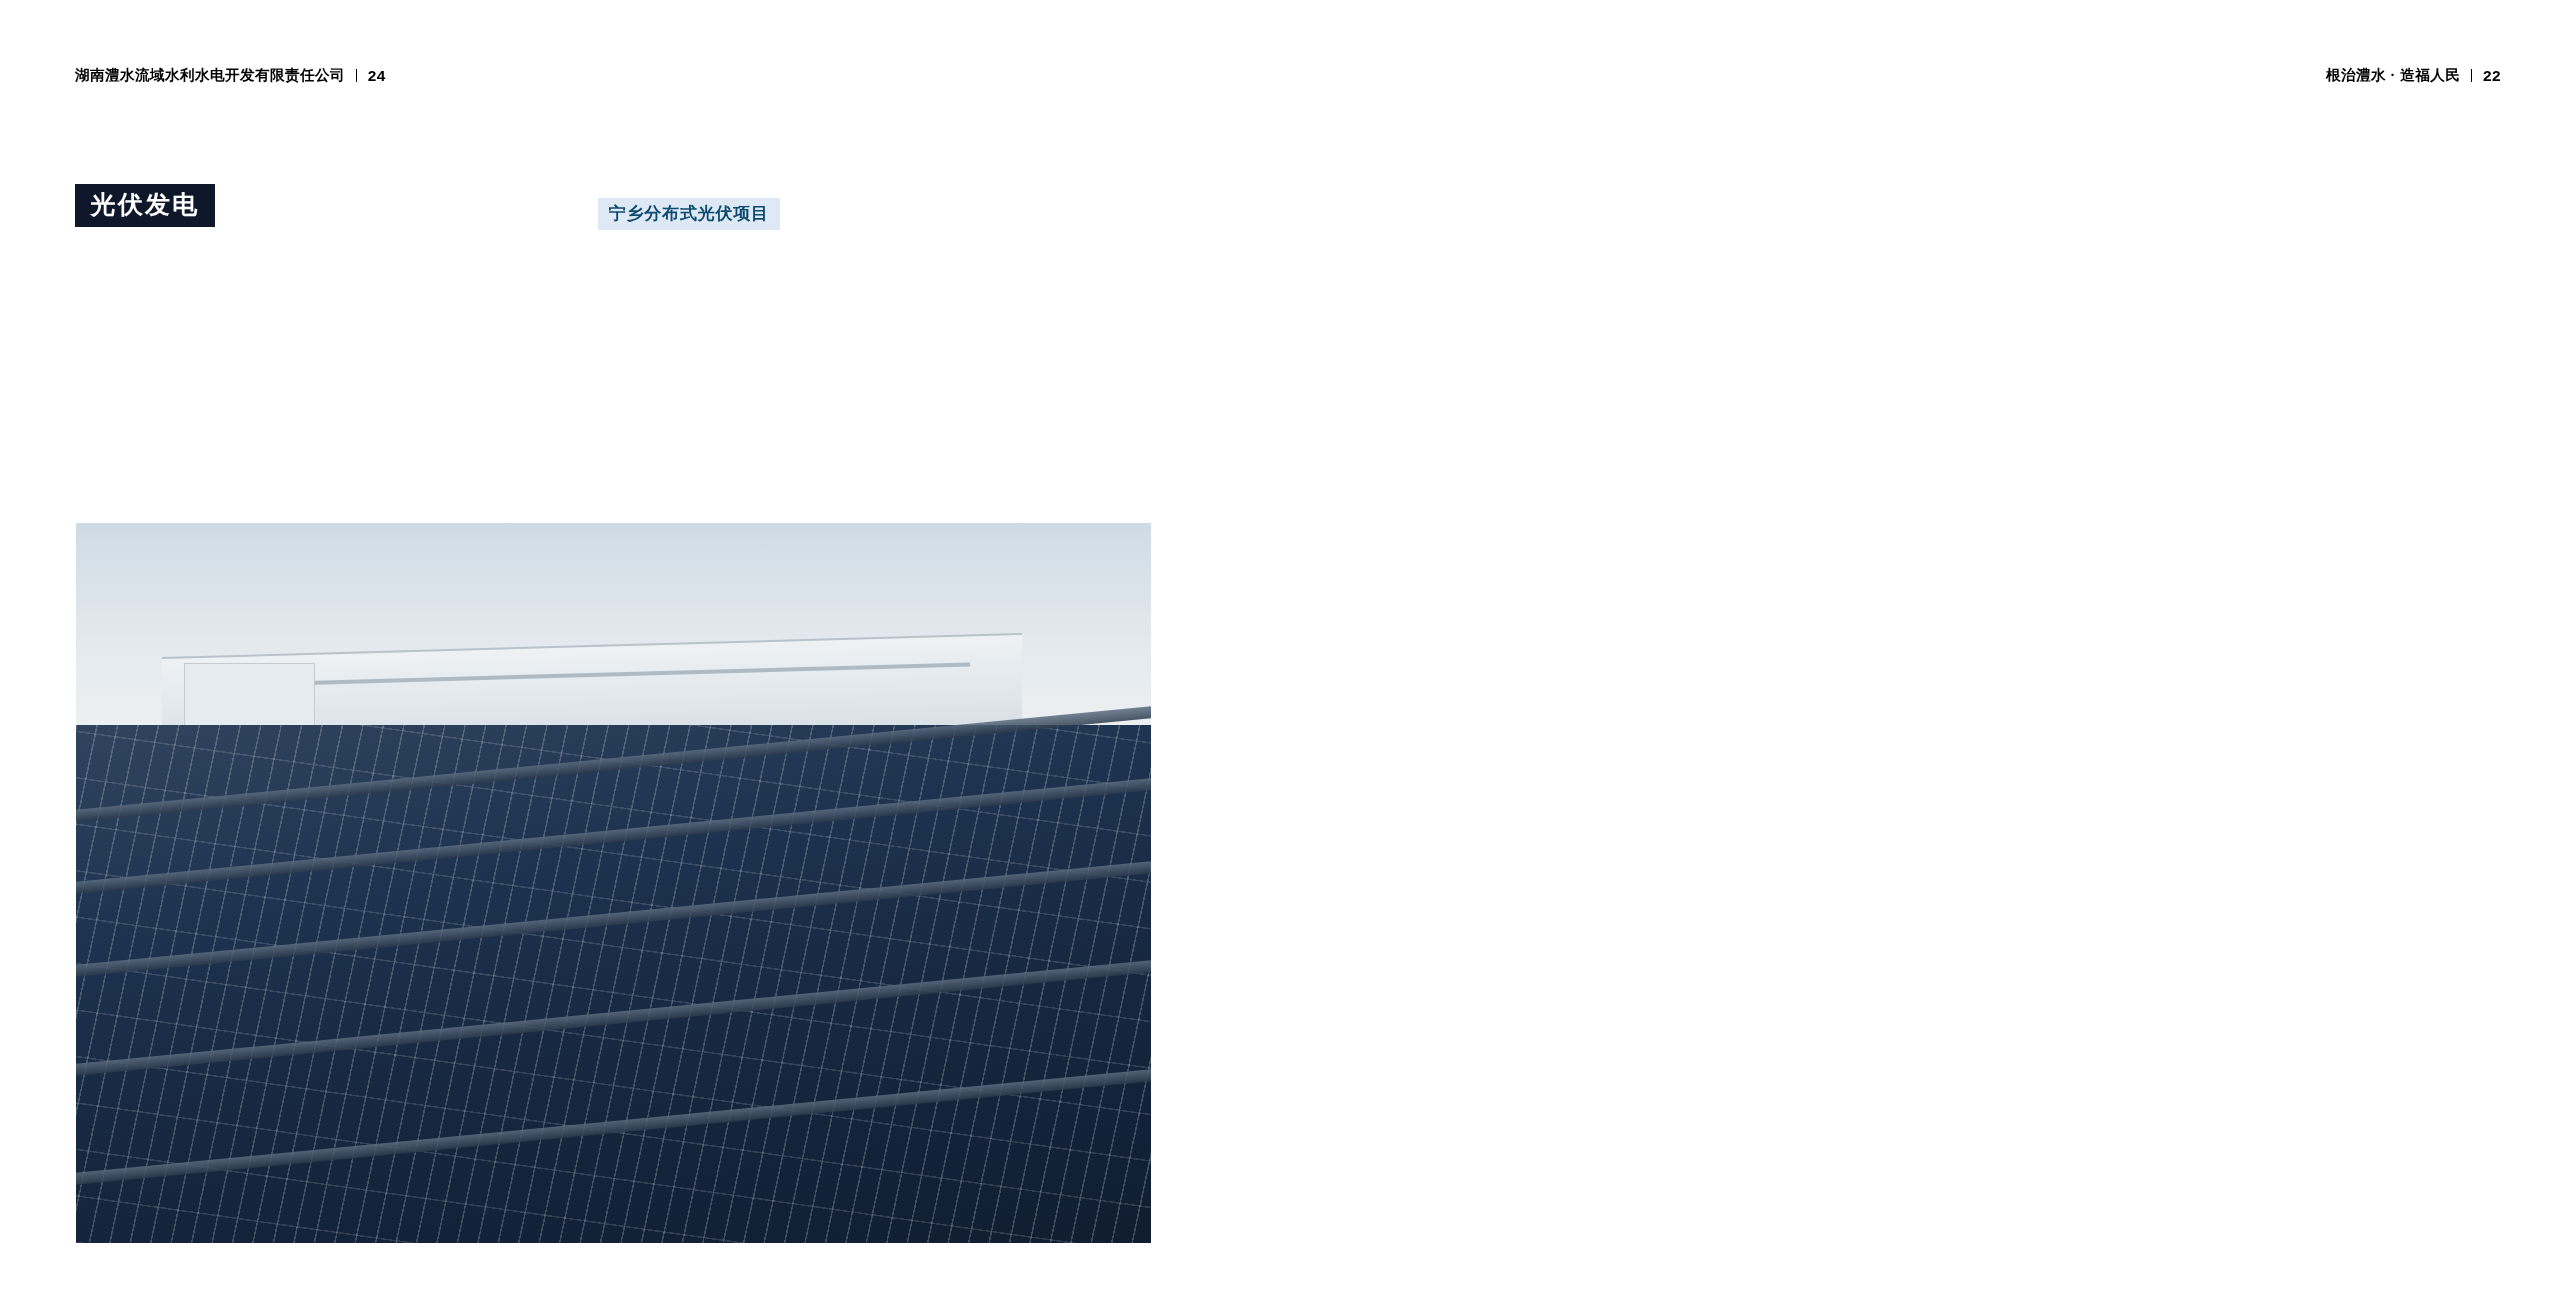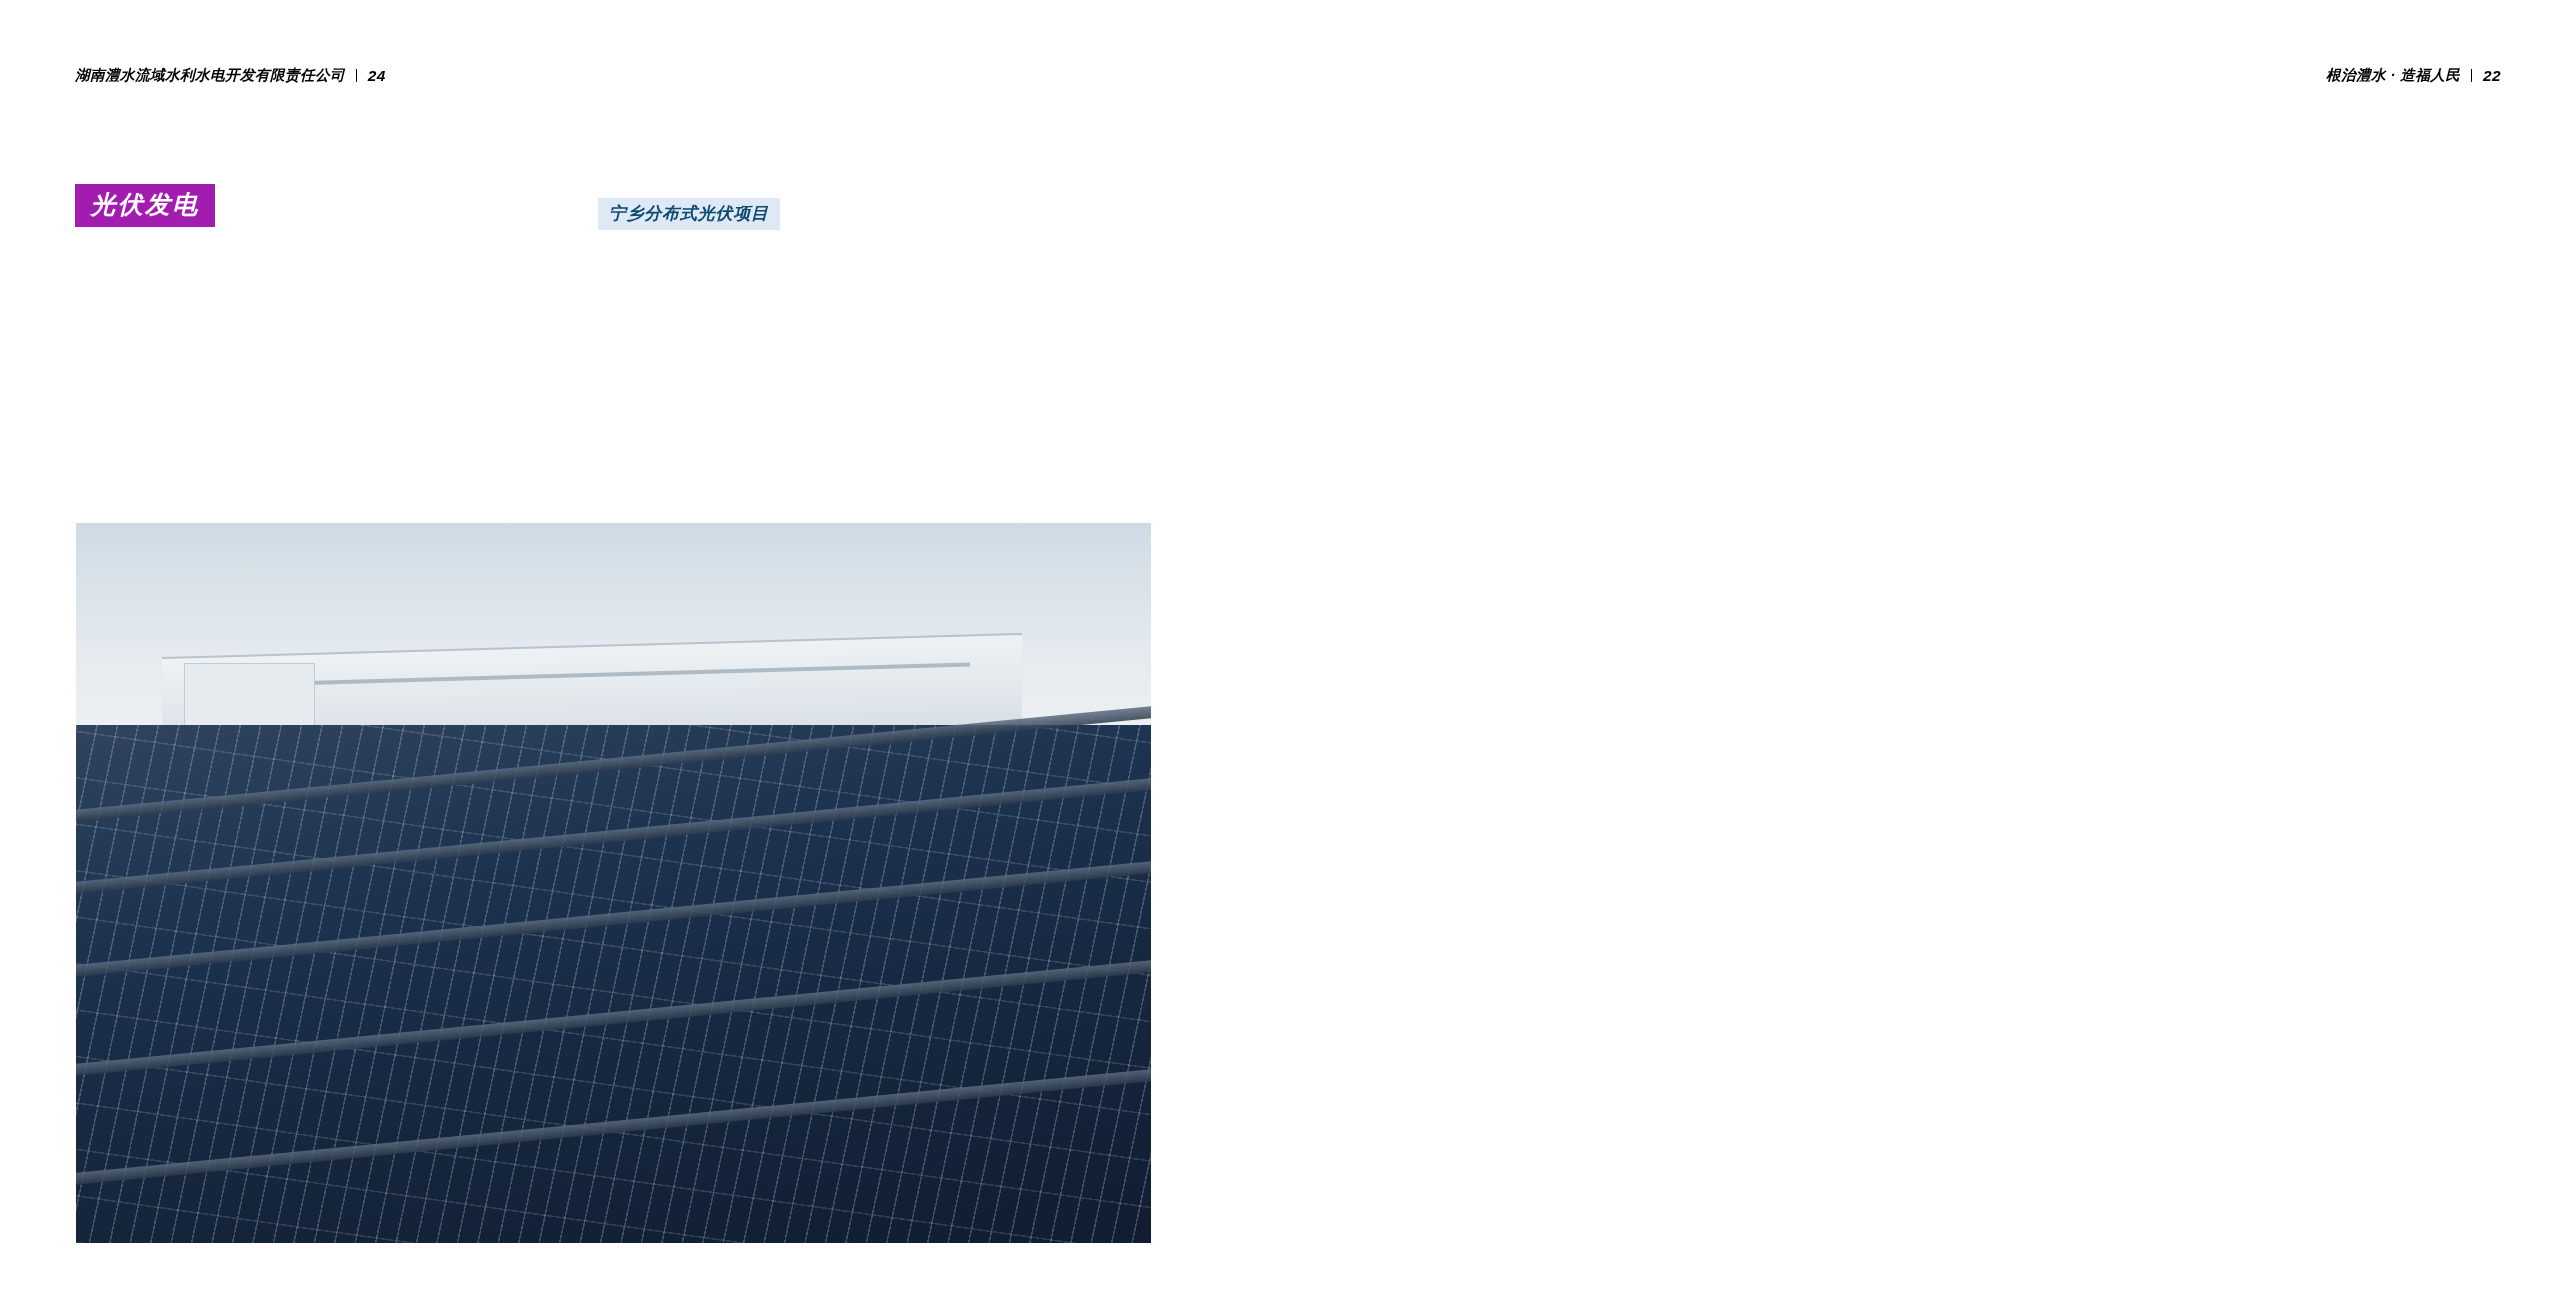--- a/index.html
+++ b/index.html
@@ -18,21 +18,20 @@
     position: relative;
     width: 2576px;
     height: 1306px;
     display: flex;
   }
   .page {
     position: relative;
     width: 1288px;
     height: 1178px;
     box-sizing: border-box;
-    font-style: italic;
   }
   .page-left  { padding: 0; }
   .page-right { padding: 0; }
 
   
   .runhead {
     position: absolute;
     top: 66px;
     font-size: 14.6px;
     font-weight: bold;
@@ -52,21 +51,21 @@
     background: #000;
   }
   .runhead .pagenum {
     font-size: 15.4px;
     font-weight: bold;
   }
 
   
   .sec-title {
     display: inline-block;
-    background: #a21caf;
+    background: #0f172a;
     color: #ffffff;
     font-size: 25px;
     font-weight: bold;
     letter-spacing: 2.3px;
     padding: 8.4px 15.4px 10px 15.4px;
     line-height: 1;
   }
   .sec-title-wrap-left {
     position: absolute;
     left: 75px;

